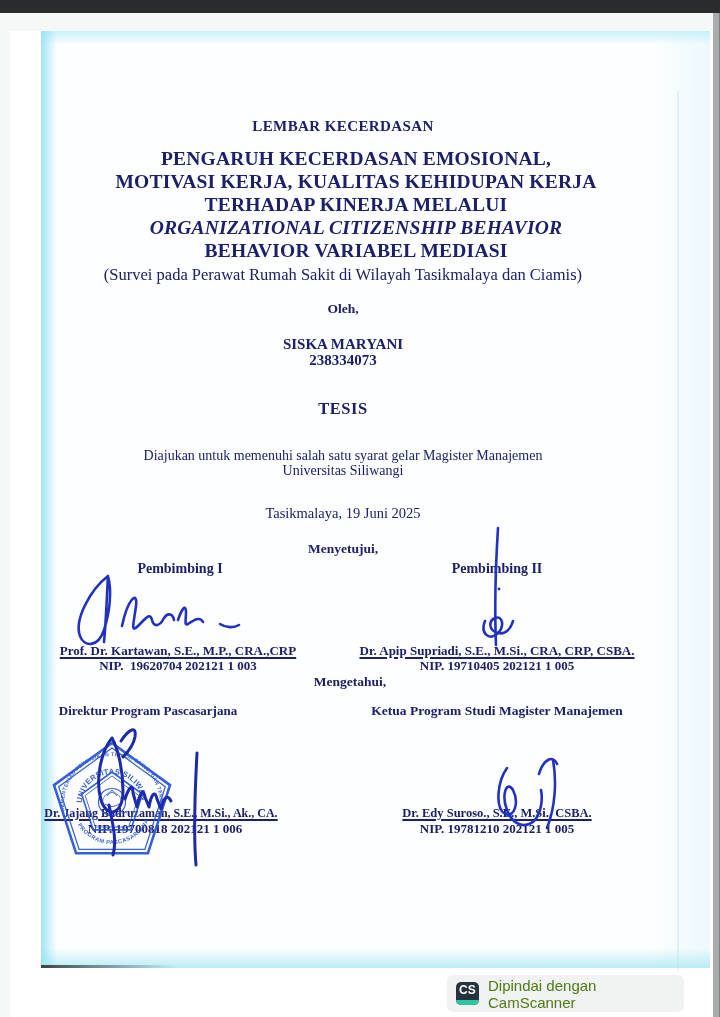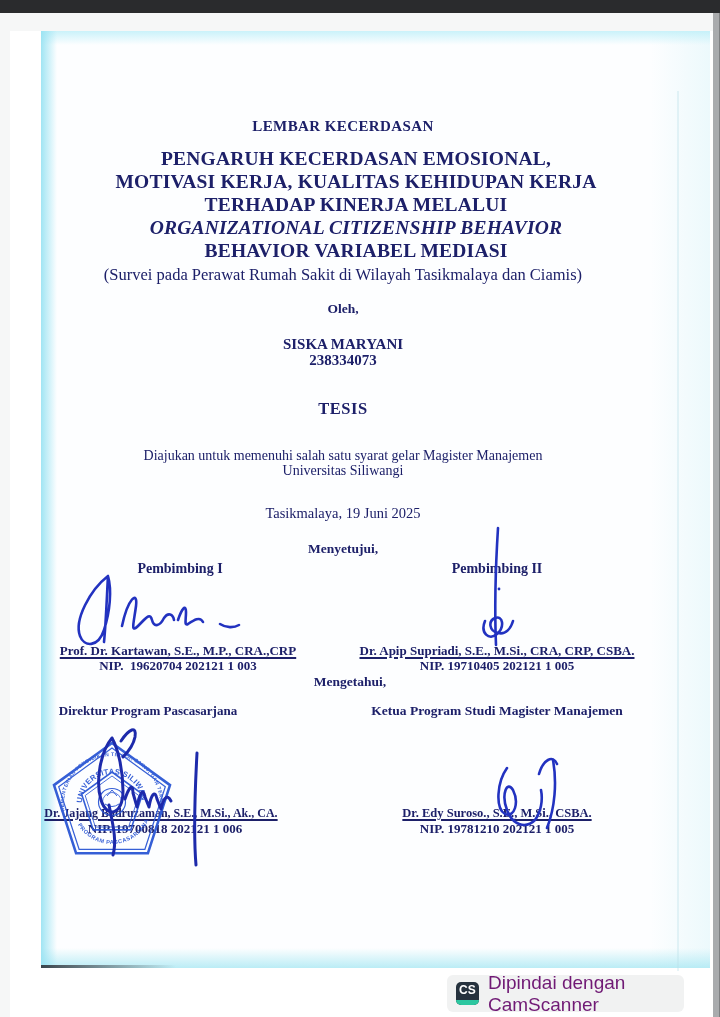--- a/index.html
+++ b/index.html
@@ -57,21 +57,21 @@
   .sig3{left:44px;top:664px;width:130px;height:175px;}
   .sig4{left:404px;top:689px;width:120px;height:130px;}
   .badge{
     position:absolute;left:437px;top:944px;width:237px;height:37px;background:#f1f2f2;border-radius:6px;
     display:flex;align-items:center;gap:9px;padding-left:9px;box-sizing:border-box;cursor:pointer;
   }
   .cs-icon{width:23px;height:23px;border-radius:5px;background:#26323e;position:relative;overflow:hidden;flex:0 0 auto;}
   .cs-letters{position:absolute;left:0;top:1px;width:100%;text-align:center;color:#fff;
     font-family:"Liberation Sans","DejaVu Sans",sans-serif;font-weight:bold;font-size:12px;letter-spacing:0.2px;}
   .cs-teal{position:absolute;left:0;bottom:0;width:100%;height:5px;background:#2cc7a0;}
-  .badge-text{font-family:"Liberation Sans","DejaVu Sans",sans-serif;font-size:19px;color:#701a75;}
+  .badge-text{font-family:"Liberation Sans","DejaVu Sans",sans-serif;font-size:15px;color:#4d7c0f;}
   svg{overflow:visible;}
   .ink{fill:none;stroke:#2232c0;stroke-width:2.6;stroke-linecap:round;stroke-linejoin:round;}
   .ink-dark{fill:none;stroke:#1d2aab;stroke-width:3;stroke-linecap:round;stroke-linejoin:round;}
   .stamp-stroke{fill:none;stroke:#2b57d4;}
   .stamp-text{fill:#2b57d4;font-family:"Liberation Sans","DejaVu Sans",sans-serif;font-weight:bold;}
 </style>
 </head>
 <body>
 
 <div class="top-bar"></div>

